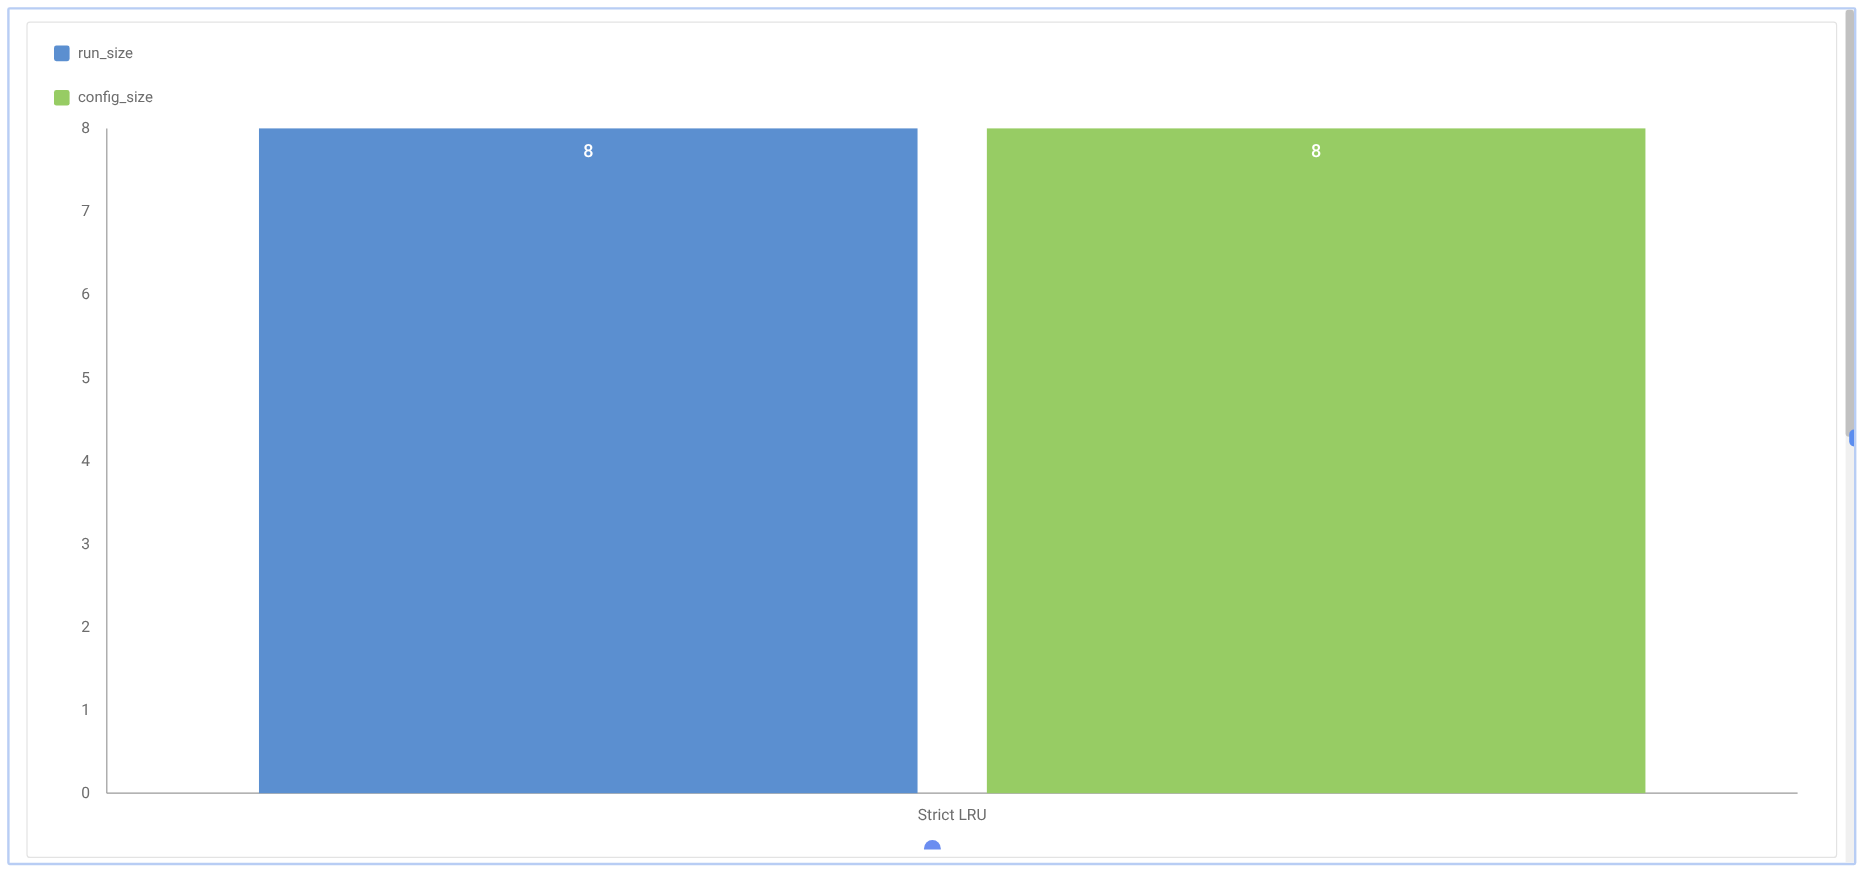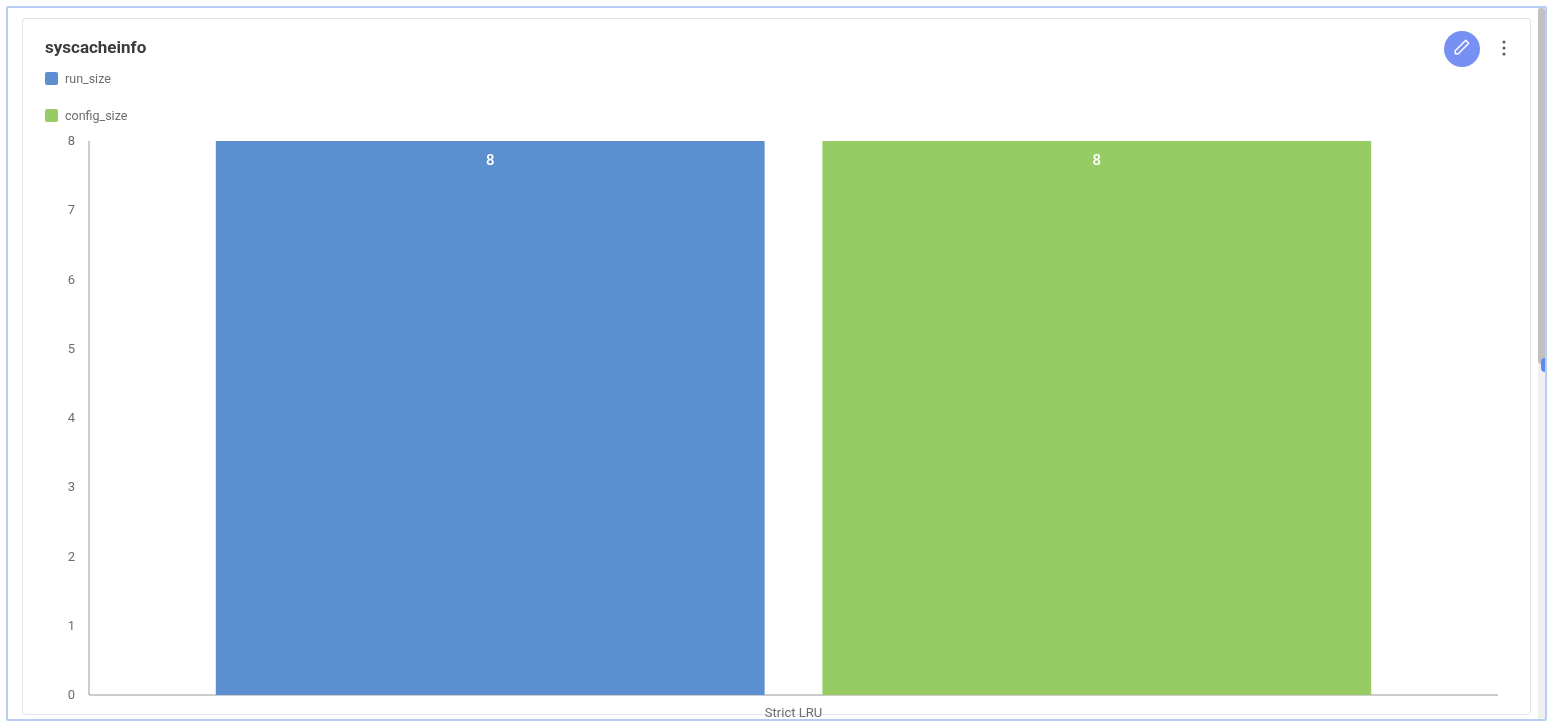--- a/index.html
+++ b/index.html
@@ -140,41 +140,20 @@
 <body>
 
 <div class="outer-border">
   <div class="scroll-right">
     <div class="scroll-thumb-right"></div>
     <div class="scroll-knob"></div>
   </div>
 
   <div class="card">
 
-    <div class="card-header">
-      <div class="title">syscacheinfo</div>
-      <div class="header-actions">
-        <div class="edit-btn">
-          <span>
-            <svg viewBox="0 0 24 24" fill="none" stroke="#fff" stroke-width="2" stroke-linecap="round" stroke-linejoin="round">
-              <path d="M17 3l4 4L7 21H3v-4L17 3z"></path>
-            </svg>
-          </span>
-        </div>
-        <div class="more-btn">
-          <span>
-            <svg width="4" height="16" viewBox="0 0 4 16">
-              <circle cx="2" cy="2" r="1.6" fill="#606060"></circle>
-              <circle cx="2" cy="8" r="1.6" fill="#606060"></circle>
-              <circle cx="2" cy="14" r="1.6" fill="#606060"></circle>
-            </svg>
-          </span>
-        </div>
-      </div>
-    </div>
 
     <div class="legend">
       <div class="legend-item">
         <span class="swatch" id="sw0" style="background: rgb(91, 143, 208);"></span>
         <span>run_size</span>
       </div>
       <div class="legend-item">
         <span class="swatch" id="sw1" style="background: rgb(151, 204, 100);"></span>
         <span>config_size</span>
       </div>

